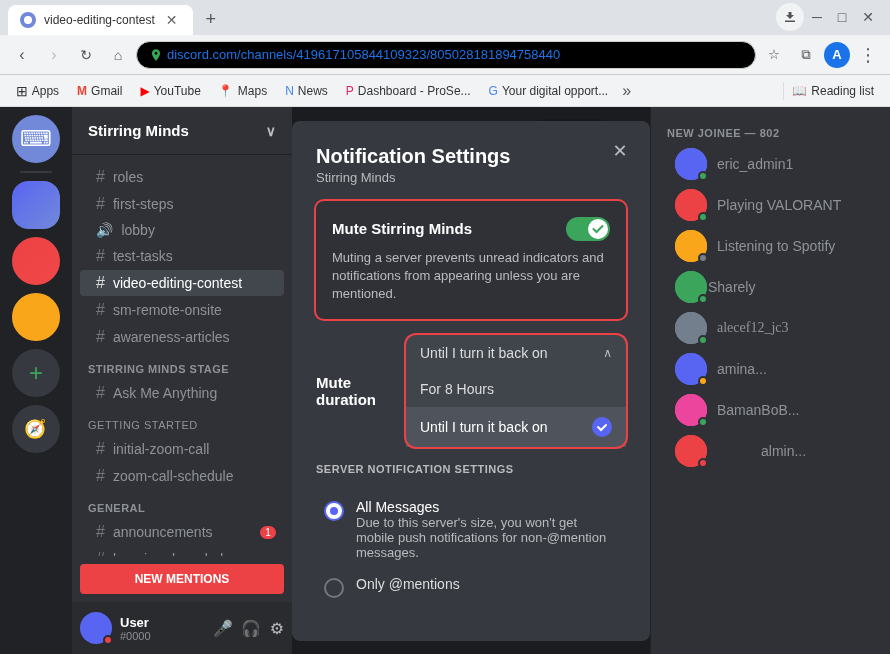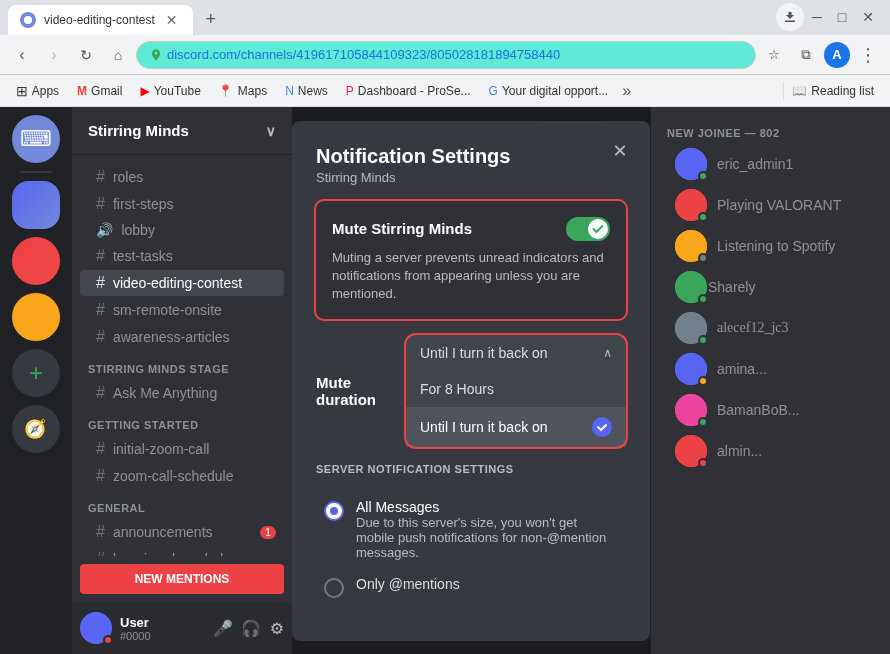--- a/index.html
+++ b/index.html
@@ -34,21 +34,21 @@
     <button style="background:none;border:none;cursor:pointer;padding:4px 8px;font-size:14px;color:#555;">□</button>
     <button style="background:none;border:none;cursor:pointer;padding:4px 8px;font-size:14px;color:#555;">✕</button>
   </div>
 </div>
 
 <div style="background:#f1f3f4;height:40px;display:flex;align-items:center;padding:0 8px;gap:4px;border-bottom:1px solid #ccc;">
   <button style="background:none;border:none;cursor:pointer;width:28px;height:28px;display:flex;align-items:center;justify-content:center;border-radius:50%;color:#555;font-size:16px;">‹</button>
   <button style="background:none;border:none;cursor:pointer;width:28px;height:28px;display:flex;align-items:center;justify-content:center;border-radius:50%;color:#bbb;font-size:16px;">›</button>
   <button style="background:none;border:none;cursor:pointer;width:28px;height:28px;display:flex;align-items:center;justify-content:center;border-radius:50%;color:#555;font-size:14px;">↻</button>
   <button style="background:none;border:none;cursor:pointer;width:28px;height:28px;display:flex;align-items:center;justify-content:center;border-radius:50%;color:#555;font-size:14px;">⌂</button>
-  <div style="flex:1;background:#5eead4;border:1px solid #ccc;border-radius:20px;height:28px;display:flex;align-items:center;padding:0 12px;font-size:13px;color:#1a73e8;cursor:text;">
+  <div style="flex:1;background:#000000;border:1px solid #ccc;border-radius:20px;height:28px;display:flex;align-items:center;padding:0 12px;font-size:13px;color:#1a73e8;cursor:text;">
     <svg width="14" height="14" viewBox="0 0 24 24" fill="#34a853" style="margin-right:4px;">
         <path d="M12 2C8.13 2 5 5.13 5 9c0 5.25 7 13 7 13s7-7.75 7-13c0-3.87-3.13-7-7-7zm0 9.5c-1.38 0-2.5-1.12-2.5-2.5s1.12-2.5 2.5-2.5 2.5 1.12 2.5 2.5-1.12 2.5-2.5 2.5z"></path>
       </svg>
     <span>discord.com/channels/419617105844109323/805028181894758440</span>
   </div>
   <button style="background:none;border:none;cursor:pointer;width:28px;height:28px;display:flex;align-items:center;justify-content:center;border-radius:50%;color:#555;">☆</button>
   <button style="background:none;border:none;cursor:pointer;width:28px;height:28px;display:flex;align-items:center;justify-content:center;border-radius:50%;color:#555;">⧉</button>
   <div style="width:26px;height:26px;border-radius:50%;background:#1a73e8;color:#fff;font-size:13px;font-weight:bold;display:flex;align-items:center;justify-content:center;cursor:pointer;">A</div>
   <button style="background:none;border:none;cursor:pointer;width:28px;height:28px;display:flex;align-items:center;justify-content:center;border-radius:50%;color:#555;font-size:18px;">⋮</button>
 </div>
@@ -143,21 +143,21 @@
         <span style="font-size:16px;color:#72767d;">#</span>
         <span>awareness-articles</span>
       </div>
 
       <div style="padding:12px 8px 4px 16px;font-size:11px;font-weight:700;text-transform:uppercase;color:#8e9297;letter-spacing:0.5px;cursor:pointer;">STIRRING MINDS STAGE</div>
       <div style="display:flex;align-items:center;gap:8px;padding:4px 8px 4px 16px;border-radius:4px;margin:1px 8px;cursor:pointer;color:#8e9297;font-size:14px;">
         <span style="font-size:16px;color:#72767d;">#</span>
         <span>Ask Me Anything</span>
       </div>
 
-      <div style="padding:12px 8px 4px 16px;font-size:11px;font-weight:700;text-transform:uppercase;color:#8e9297;letter-spacing:0.5px;cursor:pointer;">GETTING STARTED</div>
+      <div style="padding:12px 8px 4px 16px;font-size:11px;font-weight:400;text-transform:uppercase;color:#8e9297;letter-spacing:0.5px;cursor:pointer;">GETTING STARTED</div>
       <div style="display:flex;align-items:center;gap:8px;padding:4px 8px 4px 16px;border-radius:4px;margin:1px 8px;cursor:pointer;color:#8e9297;font-size:14px;">
         <span style="font-size:16px;color:#72767d;">#</span>
         <span>initial-zoom-call</span>
       </div>
       <div style="display:flex;align-items:center;gap:8px;padding:4px 8px 4px 16px;border-radius:4px;margin:1px 8px;cursor:pointer;color:#8e9297;font-size:14px;">
         <span style="font-size:16px;color:#72767d;">#</span>
         <span>zoom-call-schedule</span>
       </div>
 
       <div style="padding:12px 8px 4px 16px;font-size:11px;font-weight:700;text-transform:uppercase;color:#8e9297;letter-spacing:0.5px;cursor:pointer;">GENERAL</div>
@@ -333,16 +333,16 @@
         <div style="width:100%;height:100%;border-radius:50%;background:#eb459e;"></div>
         <div style="width:10px;height:10px;background:#3ba55c;border-radius:50%;position:absolute;bottom:-1px;right:-1px;border:2px solid #2f3136;"></div>
       </div>
       <div style="font-size:14px;color:#8e9297;">BamanBoB...</div>
     </div>
     <div style="display:flex;align-items:center;gap:10px;padding:4px 16px;cursor:pointer;border-radius:4px;margin:1px 8px;">
       <div style="width:32px;height:32px;border-radius:50%;background:#ed4245;flex-shrink:0;position:relative;">
         <div style="width:100%;height:100%;border-radius:50%;background:#ed4245;"></div>
         <div style="width:10px;height:10px;background:#ed4245;border-radius:50%;position:absolute;bottom:-1px;right:-1px;border:2px solid #2f3136;"></div>
       </div>
-      <div style="font-size:14px;color:#8e9297;">almin...</div>
+      <div style="font-size:14px;color:#8e9297;margin-left:44px;">almin...</div>
     </div>
   </div>
 </div>
 
 </body></html>

